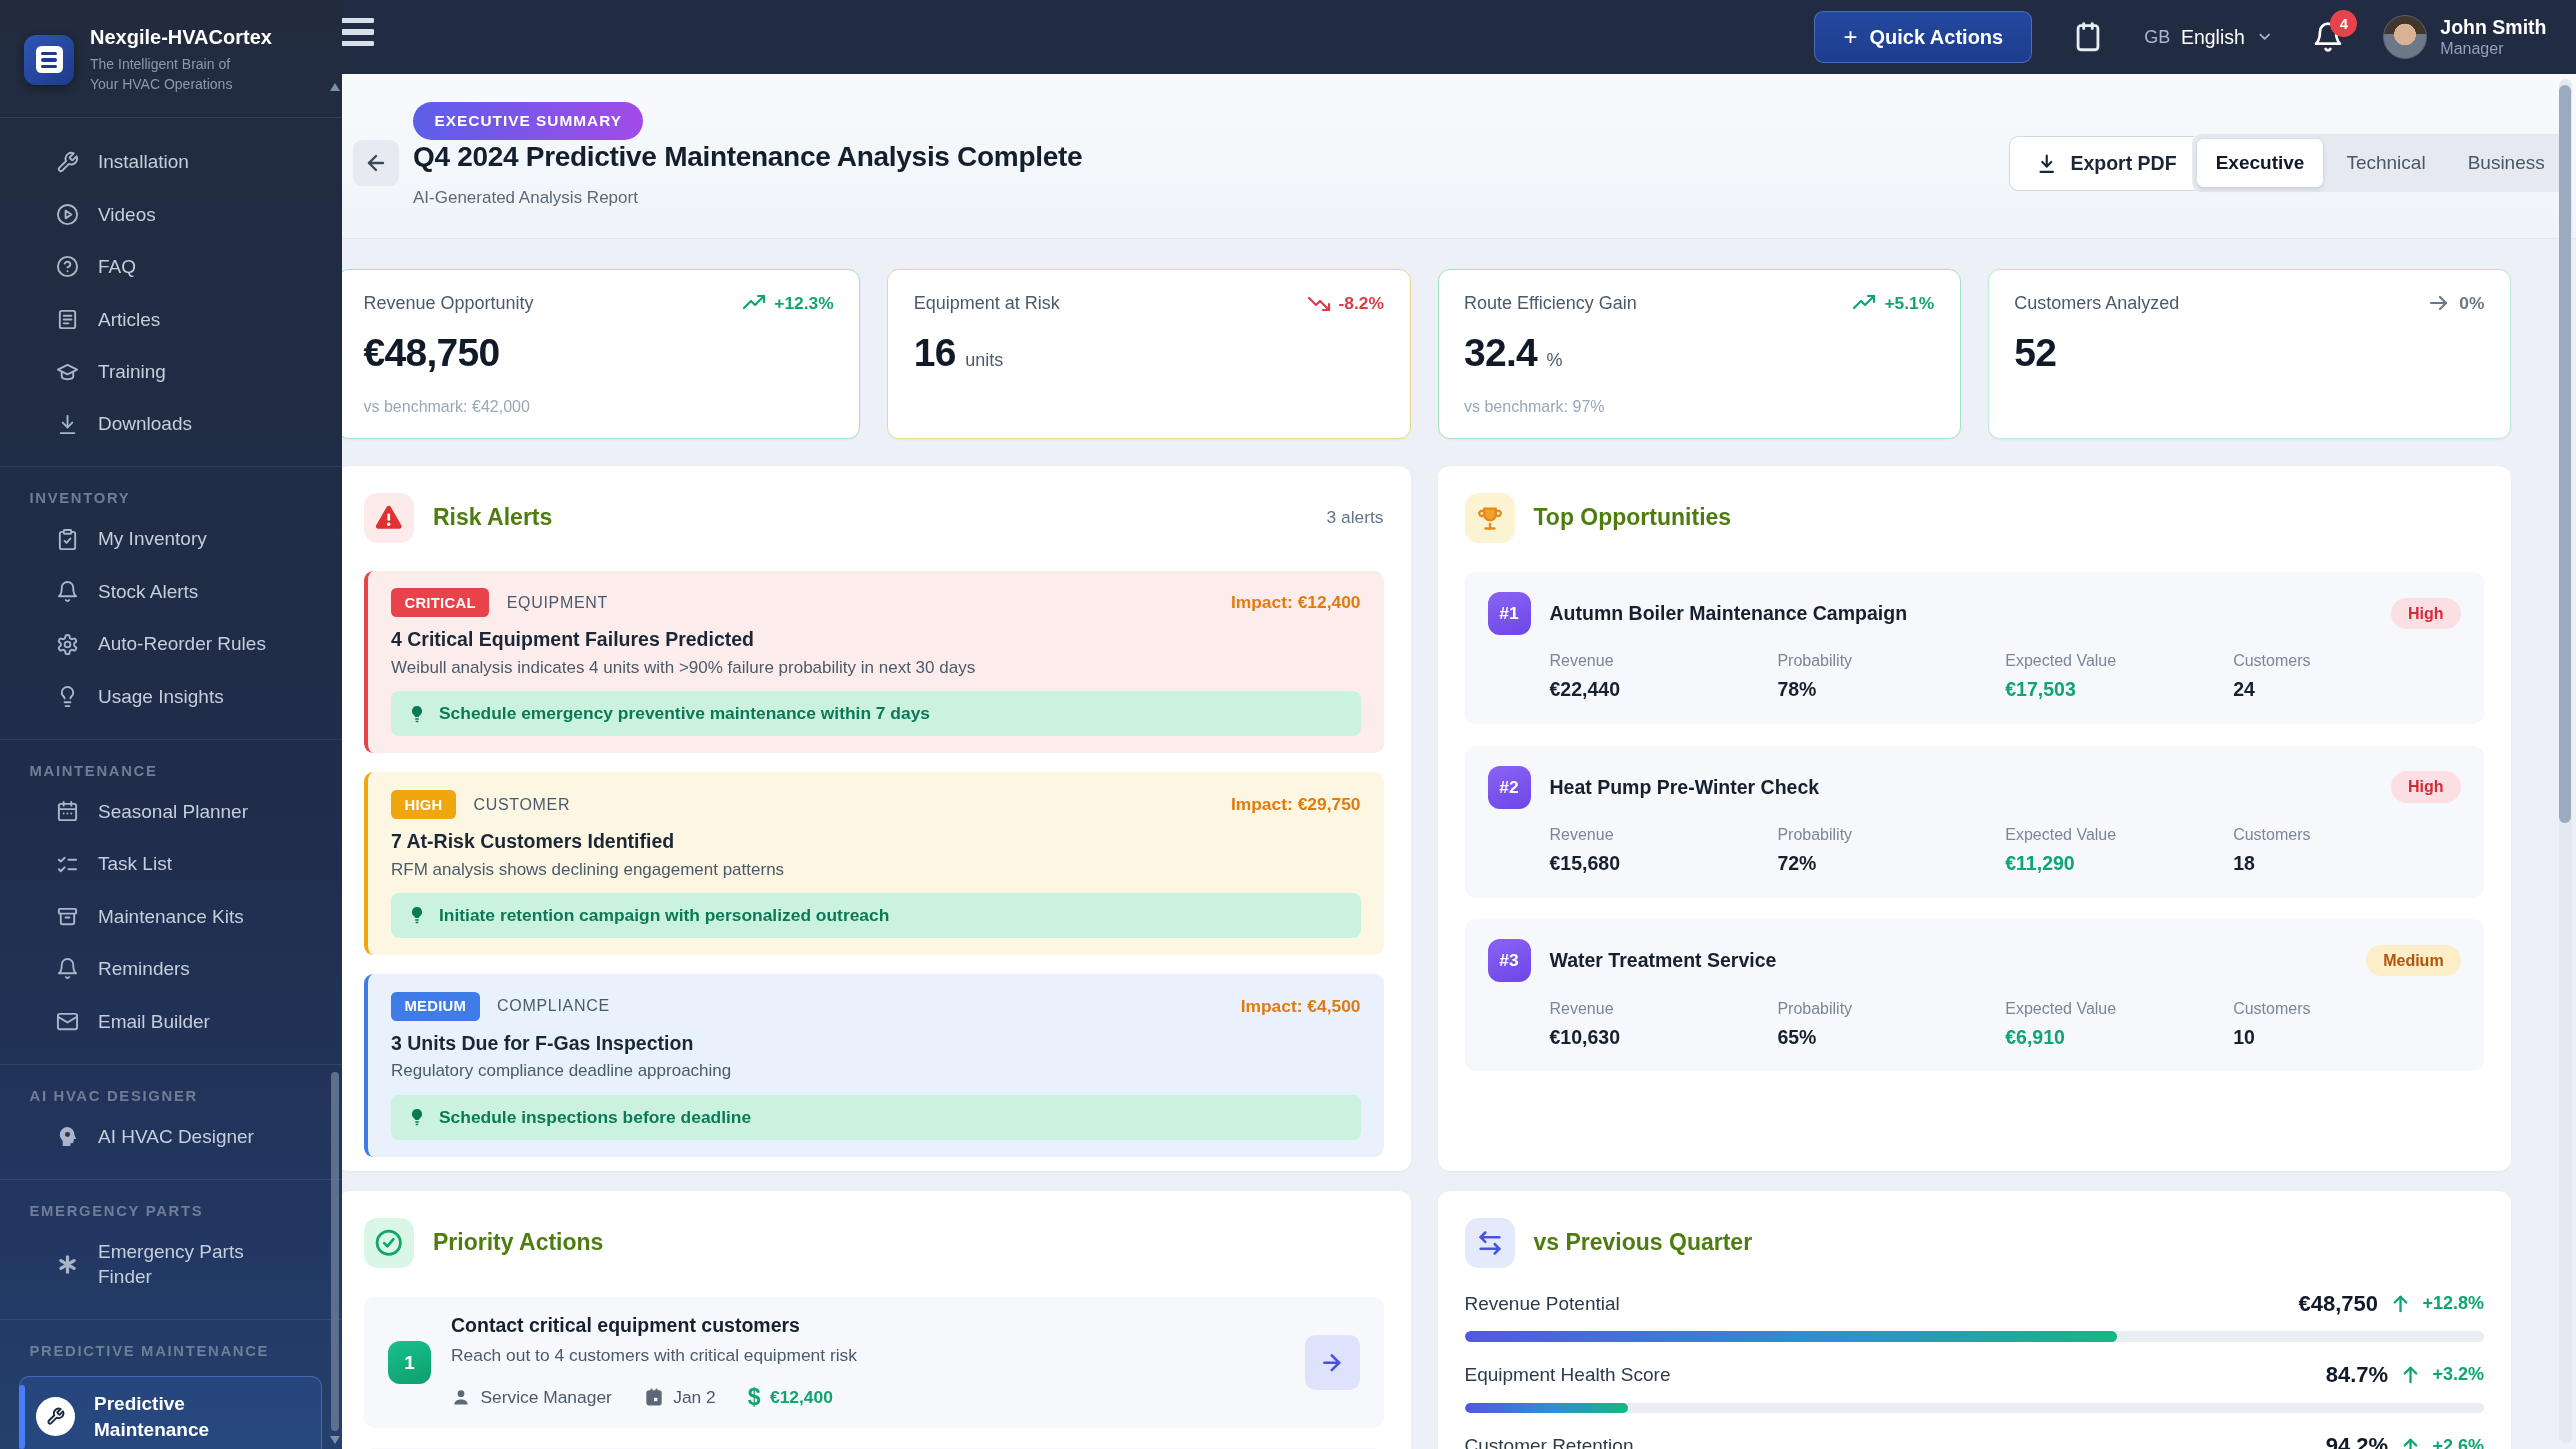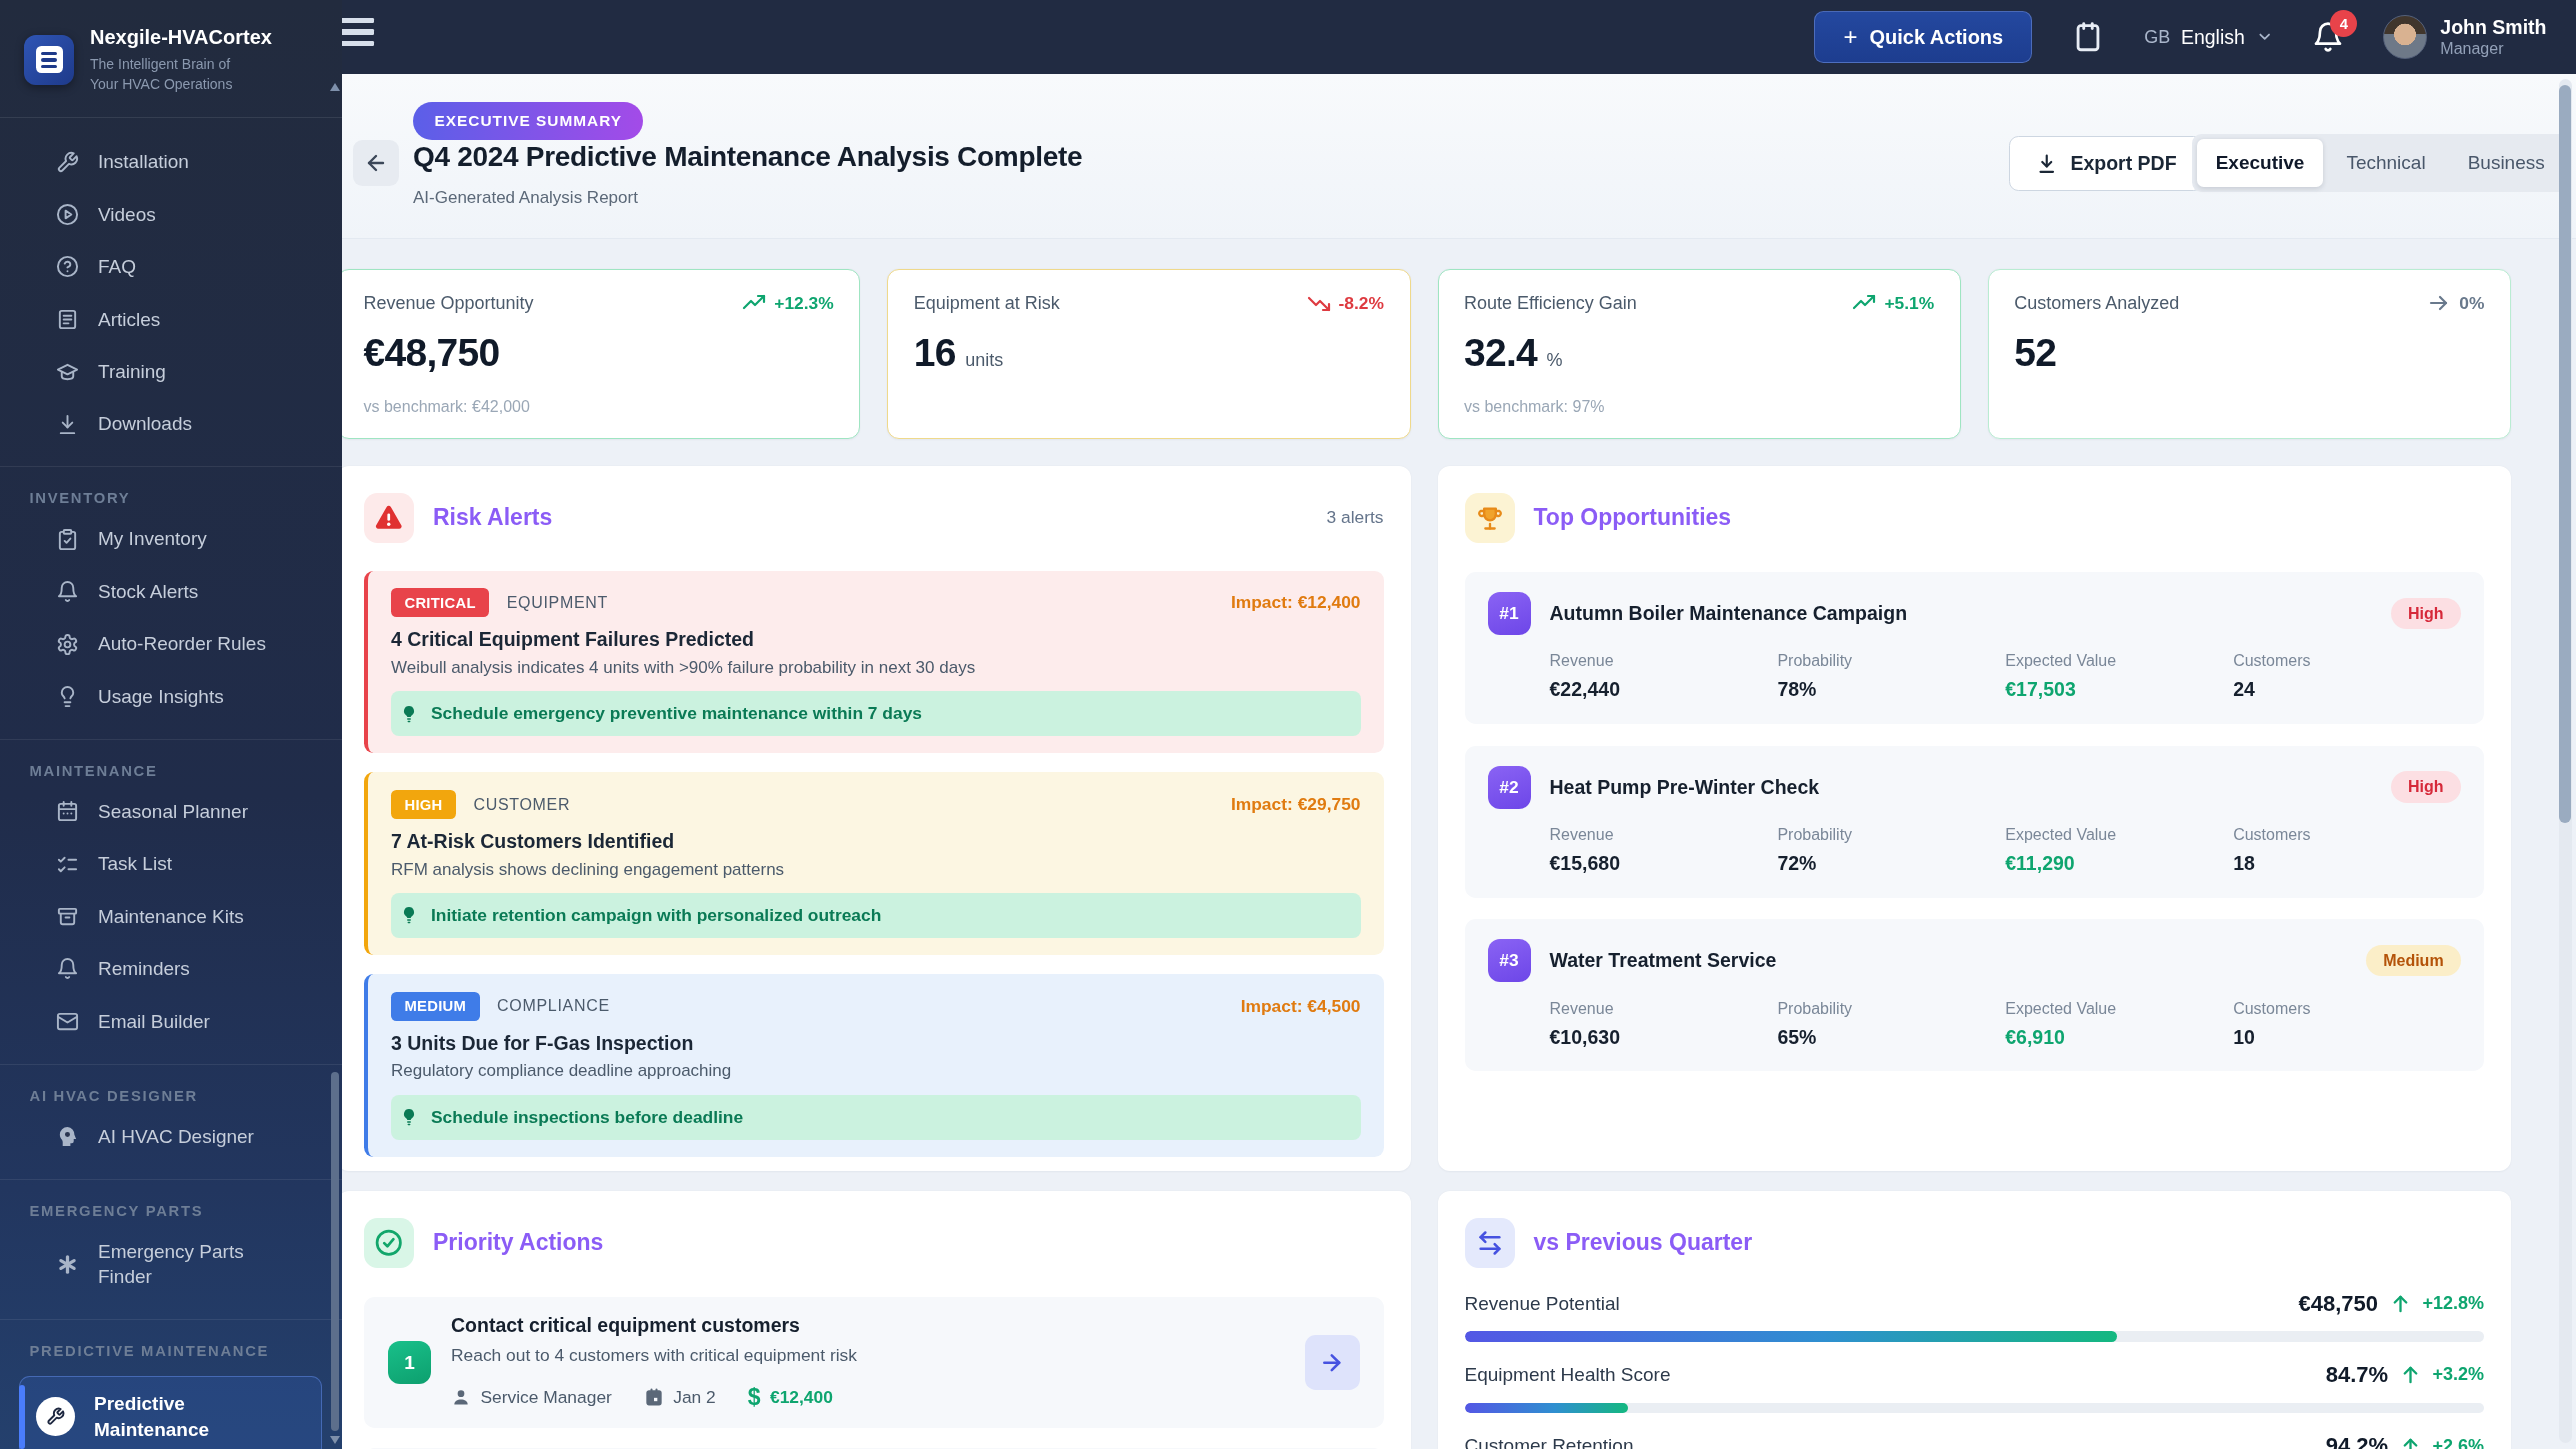--- a/index.html
+++ b/index.html
@@ -111,38 +111,38 @@
   
   .panel-row { display:flex; gap:27px; margin-top:27px; margin-right:34px; }
   .panel { flex:1; background:#fff; border-radius:12px; box-shadow:0 0.7px 2px rgba(20,30,60,.05);
     padding:27px; overflow:hidden; }
   .row1 .panel { height:705px; }
   .row2 { margin-top:20px; }
   .row2 .panel { height:376px; }
   .panel-head { display:flex; align-items:center; gap:19px; }
   .panel-icon { width:50px; height:50px; border-radius:13.4px; display:flex; align-items:center; justify-content:center; flex:none; }
   .pi-red { background:#fdeaea; } .pi-yellow { background:#fcf3d3; } .pi-green { background:#d9f6e7; } .pi-indigo { background:#e4e9fc; }
-  .panel-title { font-size:23px; font-weight:700; color:#8b5cf6; }
+  .panel-title { font-size:23px; font-weight:700; color:#4d7c0f; }
   .panel-head-right { margin-left:auto; font-size:17.4px; color:#64748b; }
 
   
   .alerts { margin-top:28px; }
   .alert { border-radius:9.4px; padding:17.4px 23px; border-left:4.7px solid; }
   .alert + .alert { margin-top:19px; }
   .alert-critical { background:#fdecec; border-color:#e8434a; }
   .alert-high { background:#fcf6e2; border-color:#f2a60d; }
   .alert-medium { background:#e8f1fc; border-color:#3f7ce8; }
   .alert-row1 { display:flex; align-items:center; }
   .sev-badge { color:#fff; font-size:14.8px; font-weight:700; letter-spacing:0.3px; padding:6.7px 13.4px; border-radius:5.4px; }
   .sev-critical { background:#e8434a; } .sev-high { background:#f2a60d; } .sev-medium { background:#3f7ce8; }
   .alert-cat { margin-left:17.4px; font-size:16px; color:#4b5a6b; letter-spacing:0.7px; }
   .alert-impact { margin-left:auto; font-size:17.4px; font-weight:700; color:#e07b10; }
   .alert-title { margin-top:10.7px; font-size:19.5px; font-weight:700; color:#1b2736; }
   .alert-desc { margin-top:6.7px; font-size:17px; color:#4b5a6b; }
-  .alert-rec { margin-top:13.4px; background:#cbf2df; border-radius:8px; padding:12px 8px; display:flex;
+  .alert-rec { margin-top:13.4px; background:#cbf2df; border-radius:8px; padding:12px 16px; display:flex;
     align-items:center; gap:12px; color:#0a7a55; font-size:17.4px; font-weight:700; }
 
   
   .opps { margin-top:29.5px; }
   .opp-card { background:#f6f8fb; border-radius:10.7px; padding:20px 23px; }
   .opp-card + .opp-card { margin-top:21.5px; }
   .opp-head { display:flex; align-items:center; }
   .opp-rank { width:43px; height:43px; border-radius:12px; background:linear-gradient(160deg,#8a63f4,#6d46e8);
     color:#fff; font-size:17.4px; font-weight:700; display:flex; align-items:center; justify-content:center; flex:none; }
   .opp-name { margin-left:19px; font-size:19.5px; font-weight:700; color:#16202e; }

